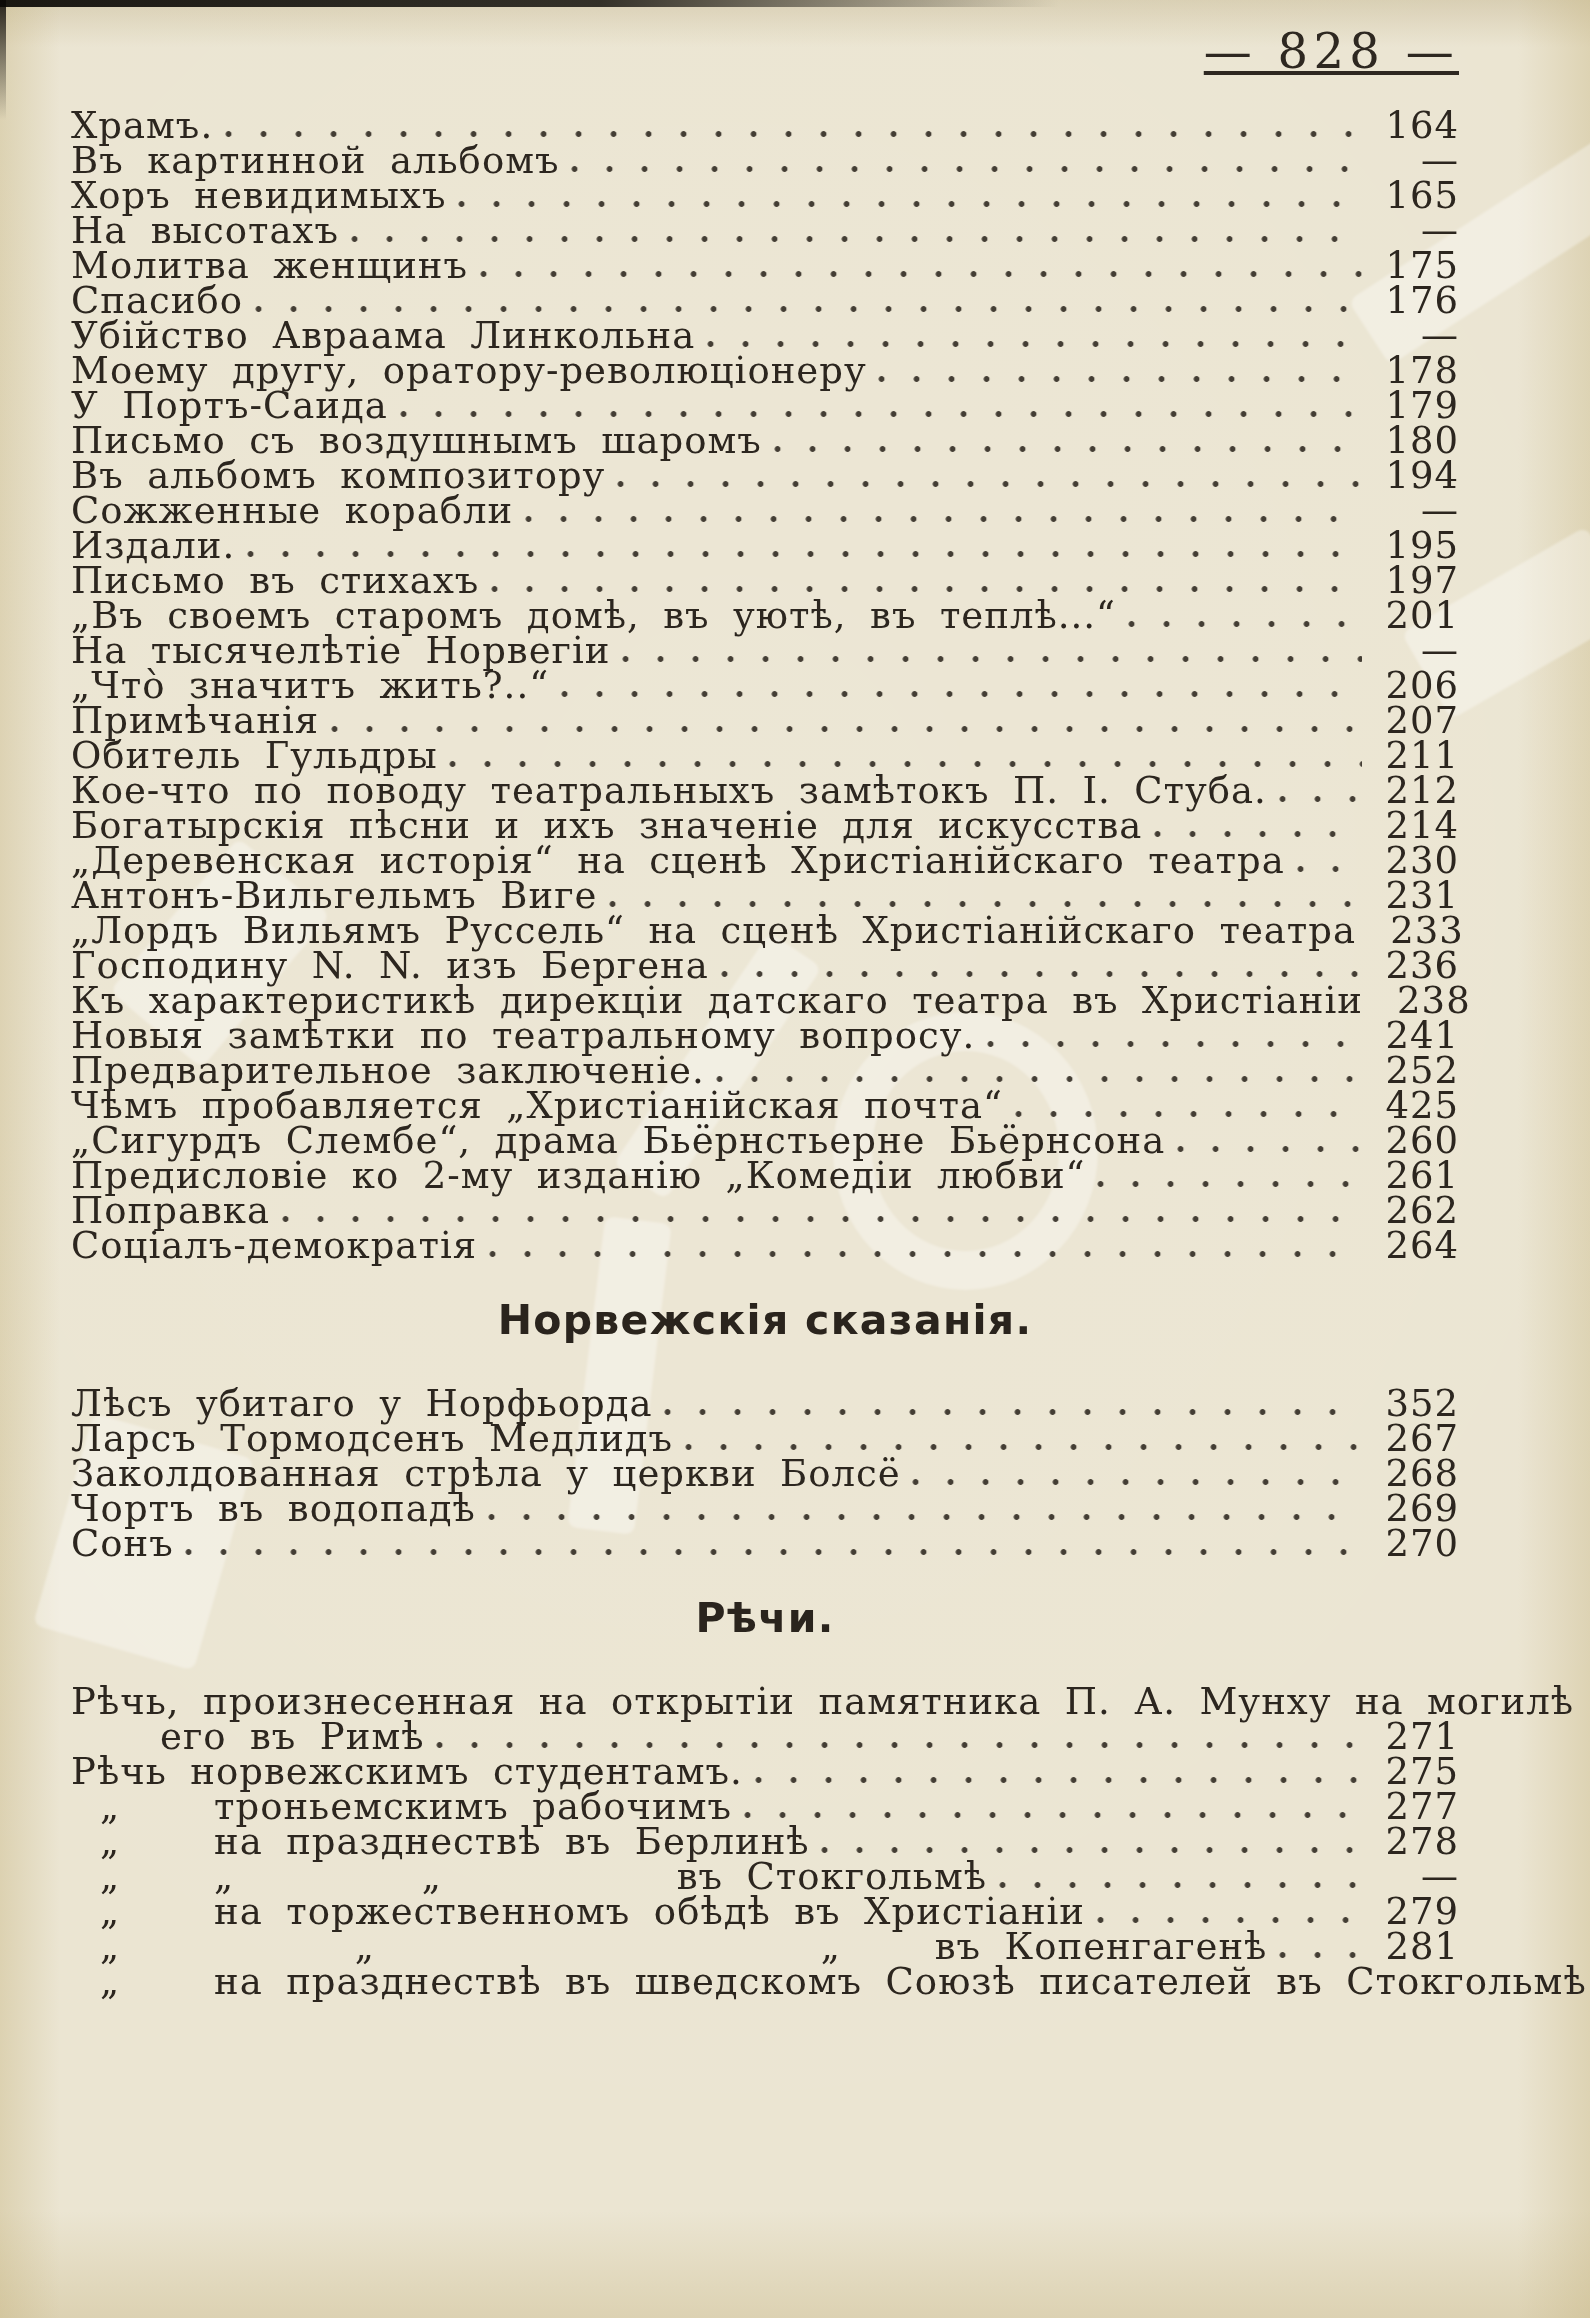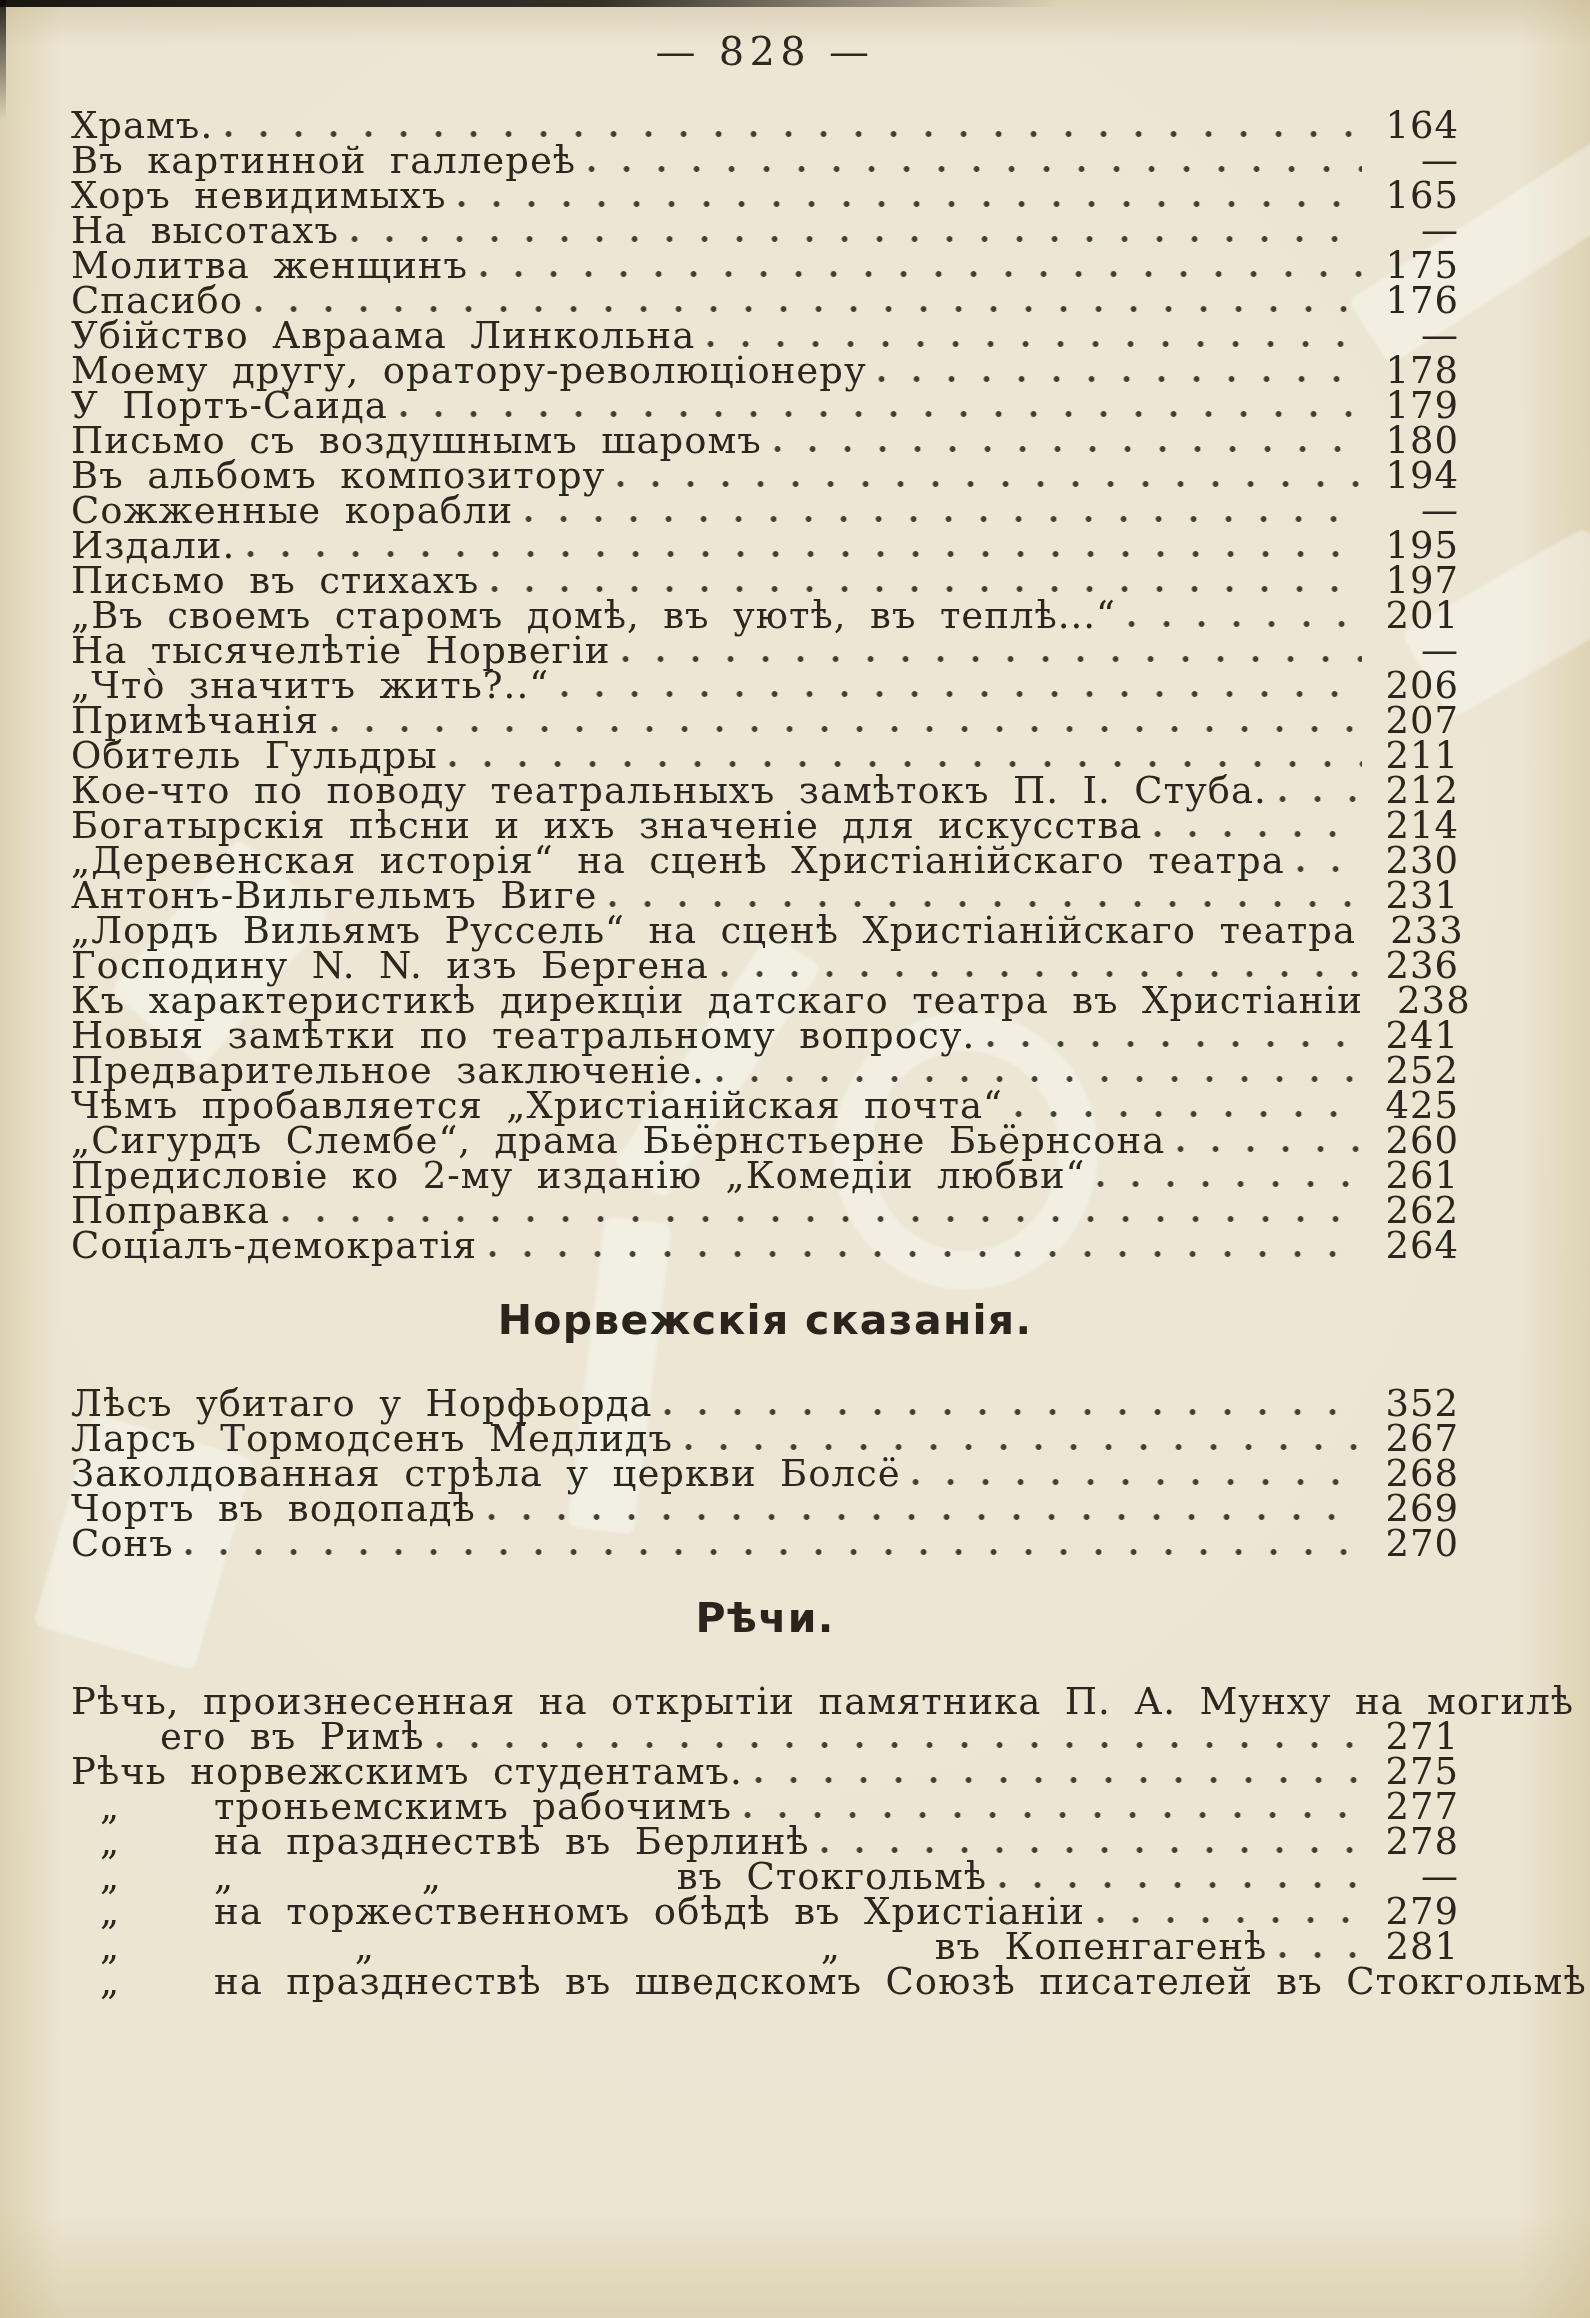--- a/index.html
+++ b/index.html
@@ -34,22 +34,22 @@
   .wm-a{left:1339px;top:193px;width:373px;height:77px;transform:rotate(-33deg);}
   .wm-b{left:1412px;top:573px;width:213px;height:100px;transform:rotate(-30deg);}
   .wm-c{left:686px;top:926px;width:63px;height:280px;transform:rotate(34deg);}
   .wm-d{left:586px;top:1219px;width:67px;height:313px;transform:rotate(7deg);}
   .wm-ring{left:833px;top:1012px;width:187px;height:200px;}
   .wm-e{left:60px;top:1432px;width:167px;height:220px;transform:rotate(16deg);}
   .wm-f{left:160px;top:853px;width:120px;height:200px;transform:rotate(40deg);}
 
   .content{position:relative;padding:27px 132px 0 71px;}
   .folio{
-    text-align:center;font-size:40px;letter-spacing:5.3px;
-    margin:0 0 33px 0;line-height:48px;color:#2e2821;
+    text-align:right;font-size:48px;letter-spacing:5.3px;
+    margin:0 0 33px 0;line-height:48px;color:#2e2821;text-decoration:underline;
   }
   .heading{
     text-align:center;
     font-family:"DejaVu Sans", sans-serif;font-weight:bold;
     font-size:41px;line-height:45px;letter-spacing:1.3px;
     margin:35px 0 43px 0;color:#2a241d;
   }
   .row{
     display:flex;align-items:baseline;
     height:35px;font-size:37px;line-height:35px;
@@ -80,21 +80,21 @@
     <div class="wm wm-d"></div>
     <div class="wm-ring"></div>
     <div class="wm wm-e"></div>
     <div class="wm wm-f"></div>
   </div>
 
   <div class="content">
     <div class="folio">— 828 —</div>
     <div id="toc">
         <div class="row indent-0"><span class="title">Храмъ.</span><span class="leader"></span><span class="pageno">164</span></div>
-        <div class="row indent-0"><span class="title">Въ картинной галлереѣ</span><span class="leader"></span><span class="pageno">—</span></div>
+        <div class="row indent-0"><span class="title">Въ картинной альбомъ</span><span class="leader"></span><span class="pageno">—</span></div>
         <div class="row indent-0"><span class="title">Хоръ невидимыхъ</span><span class="leader"></span><span class="pageno">165</span></div>
         <div class="row indent-0"><span class="title">На высотахъ</span><span class="leader"></span><span class="pageno">—</span></div>
         <div class="row indent-0"><span class="title">Молитва женщинъ</span><span class="leader"></span><span class="pageno">175</span></div>
         <div class="row indent-0"><span class="title">Спасибо</span><span class="leader"></span><span class="pageno">176</span></div>
         <div class="row indent-0"><span class="title">Убійство Авраама Линкольна</span><span class="leader"></span><span class="pageno">—</span></div>
         <div class="row indent-0"><span class="title">Моему другу, оратору-революціонеру</span><span class="leader"></span><span class="pageno">178</span></div>
         <div class="row indent-0"><span class="title">У Портъ-Саида</span><span class="leader"></span><span class="pageno">179</span></div>
         <div class="row indent-0"><span class="title">Письмо съ воздушнымъ шаромъ</span><span class="leader"></span><span class="pageno">180</span></div>
         <div class="row indent-0"><span class="title">Въ альбомъ композитору</span><span class="leader"></span><span class="pageno">194</span></div>
         <div class="row indent-0"><span class="title">Сожженные корабли</span><span class="leader"></span><span class="pageno">—</span></div>

